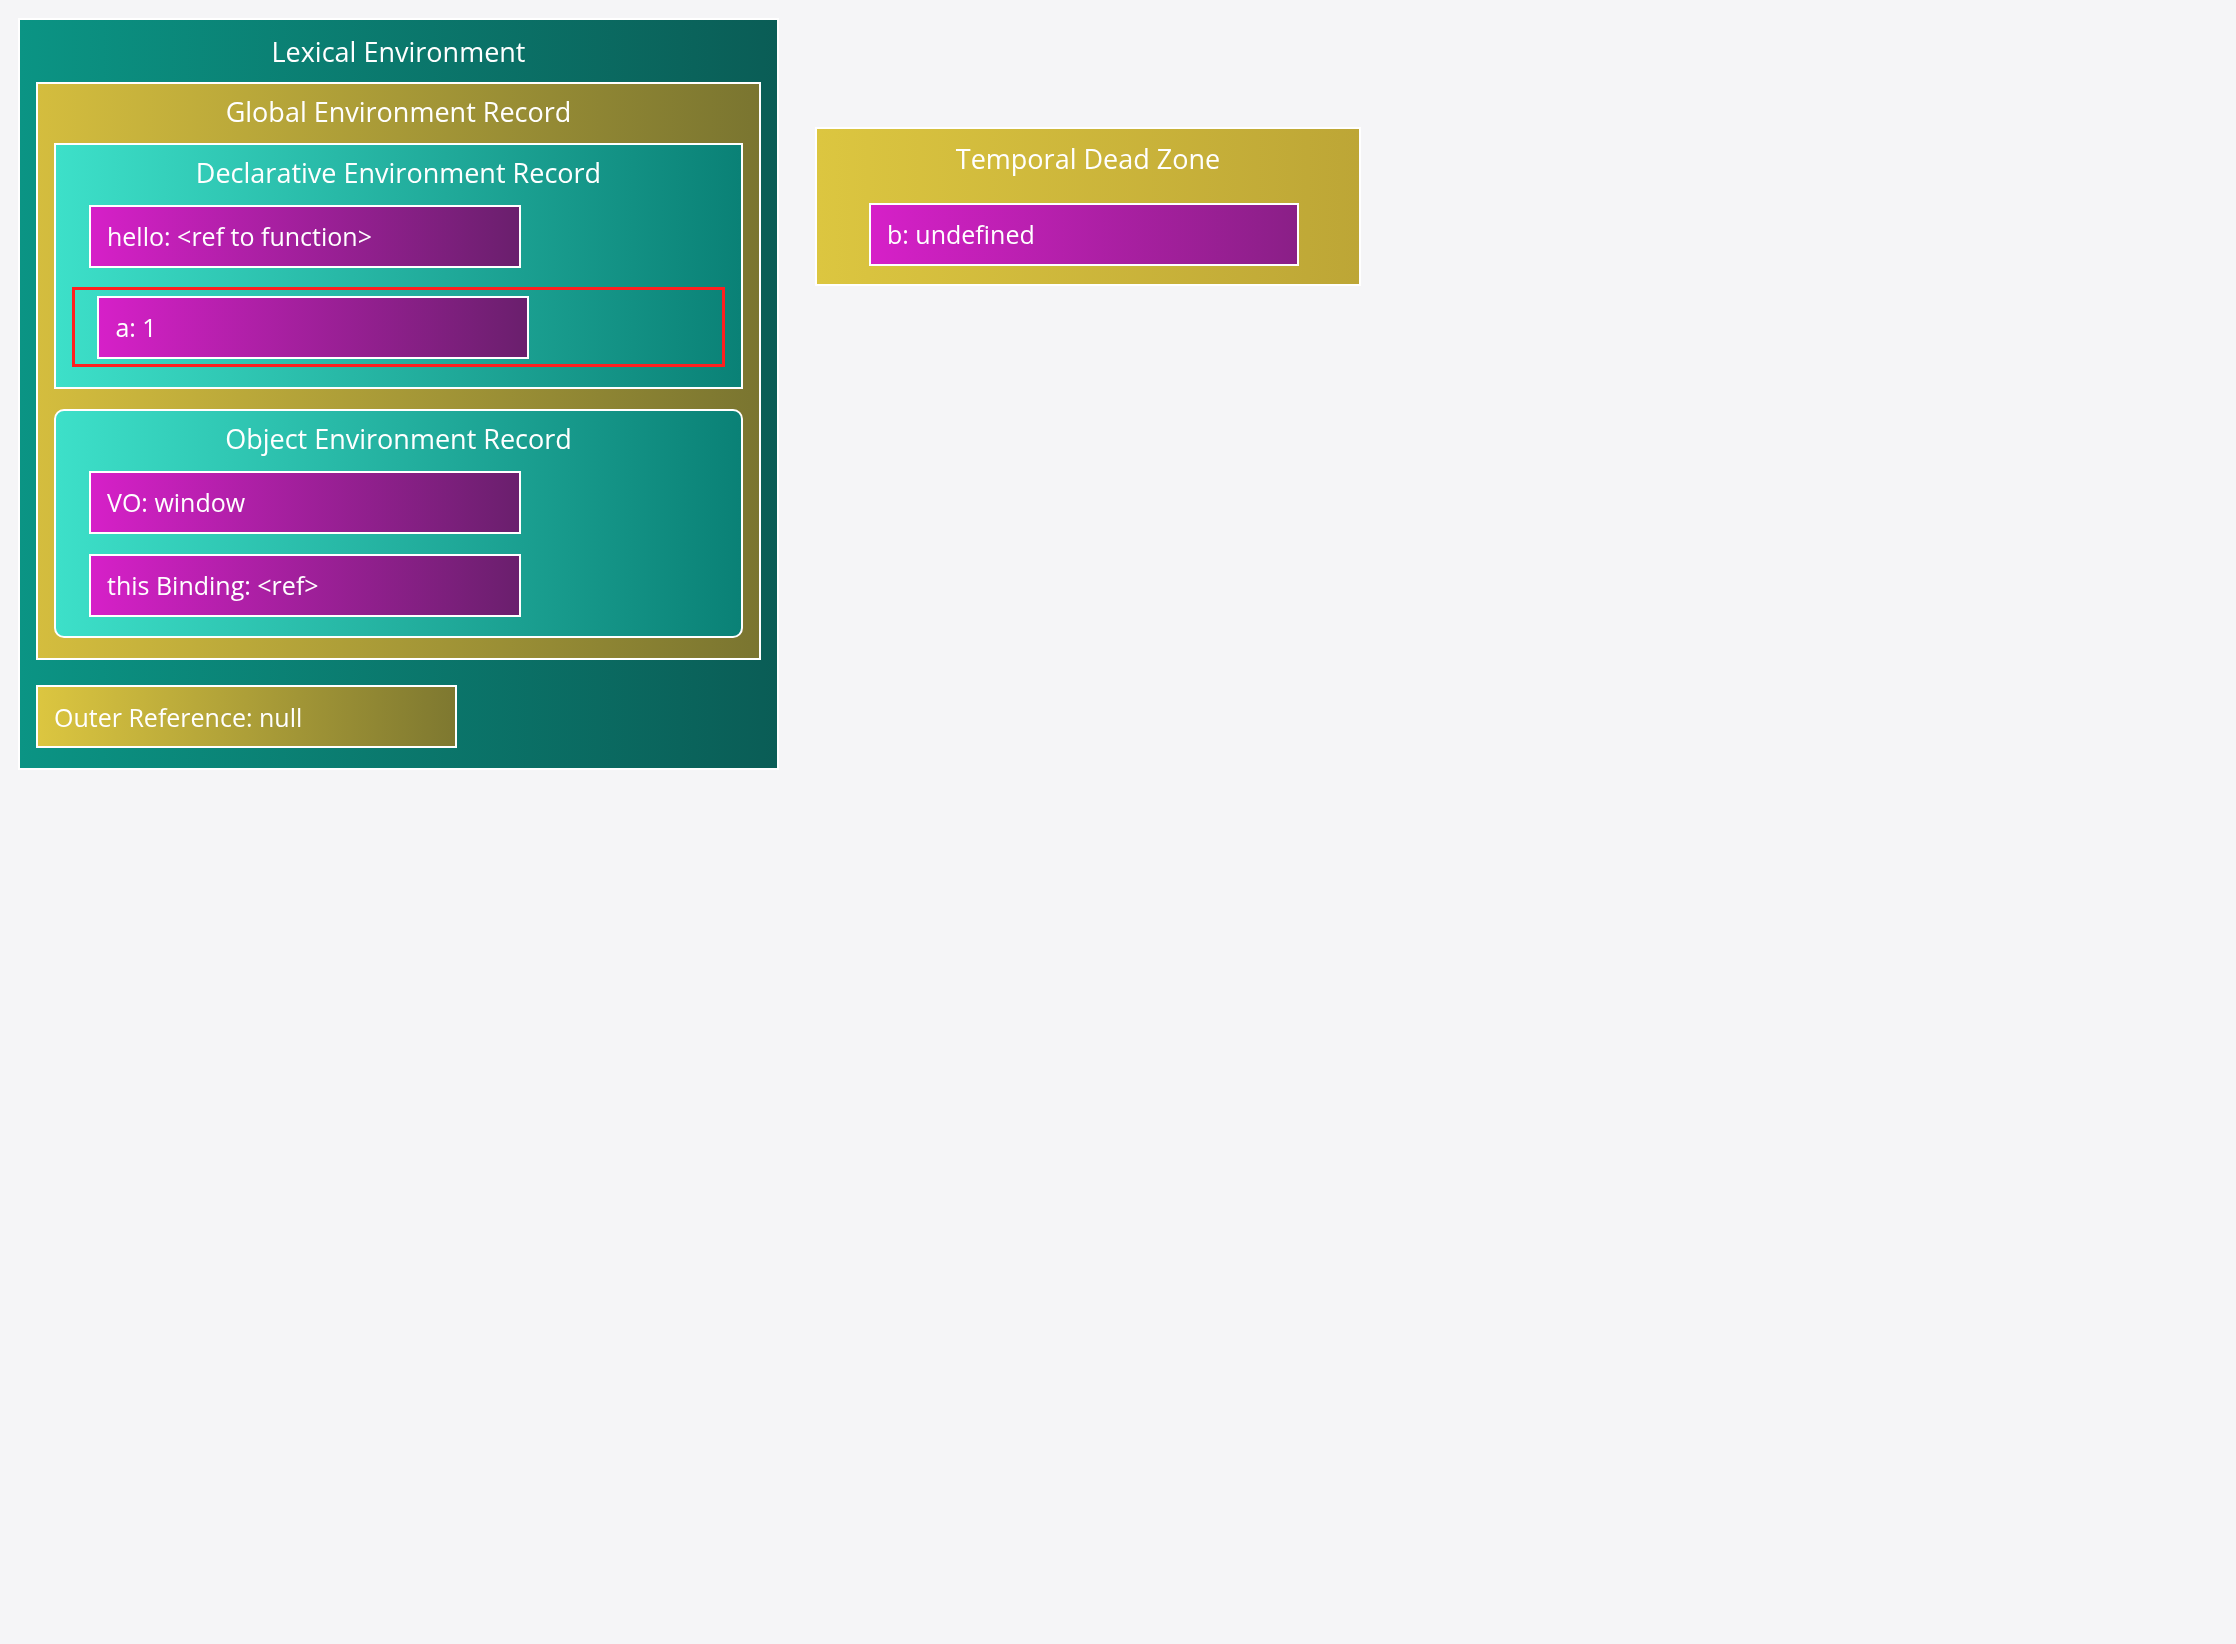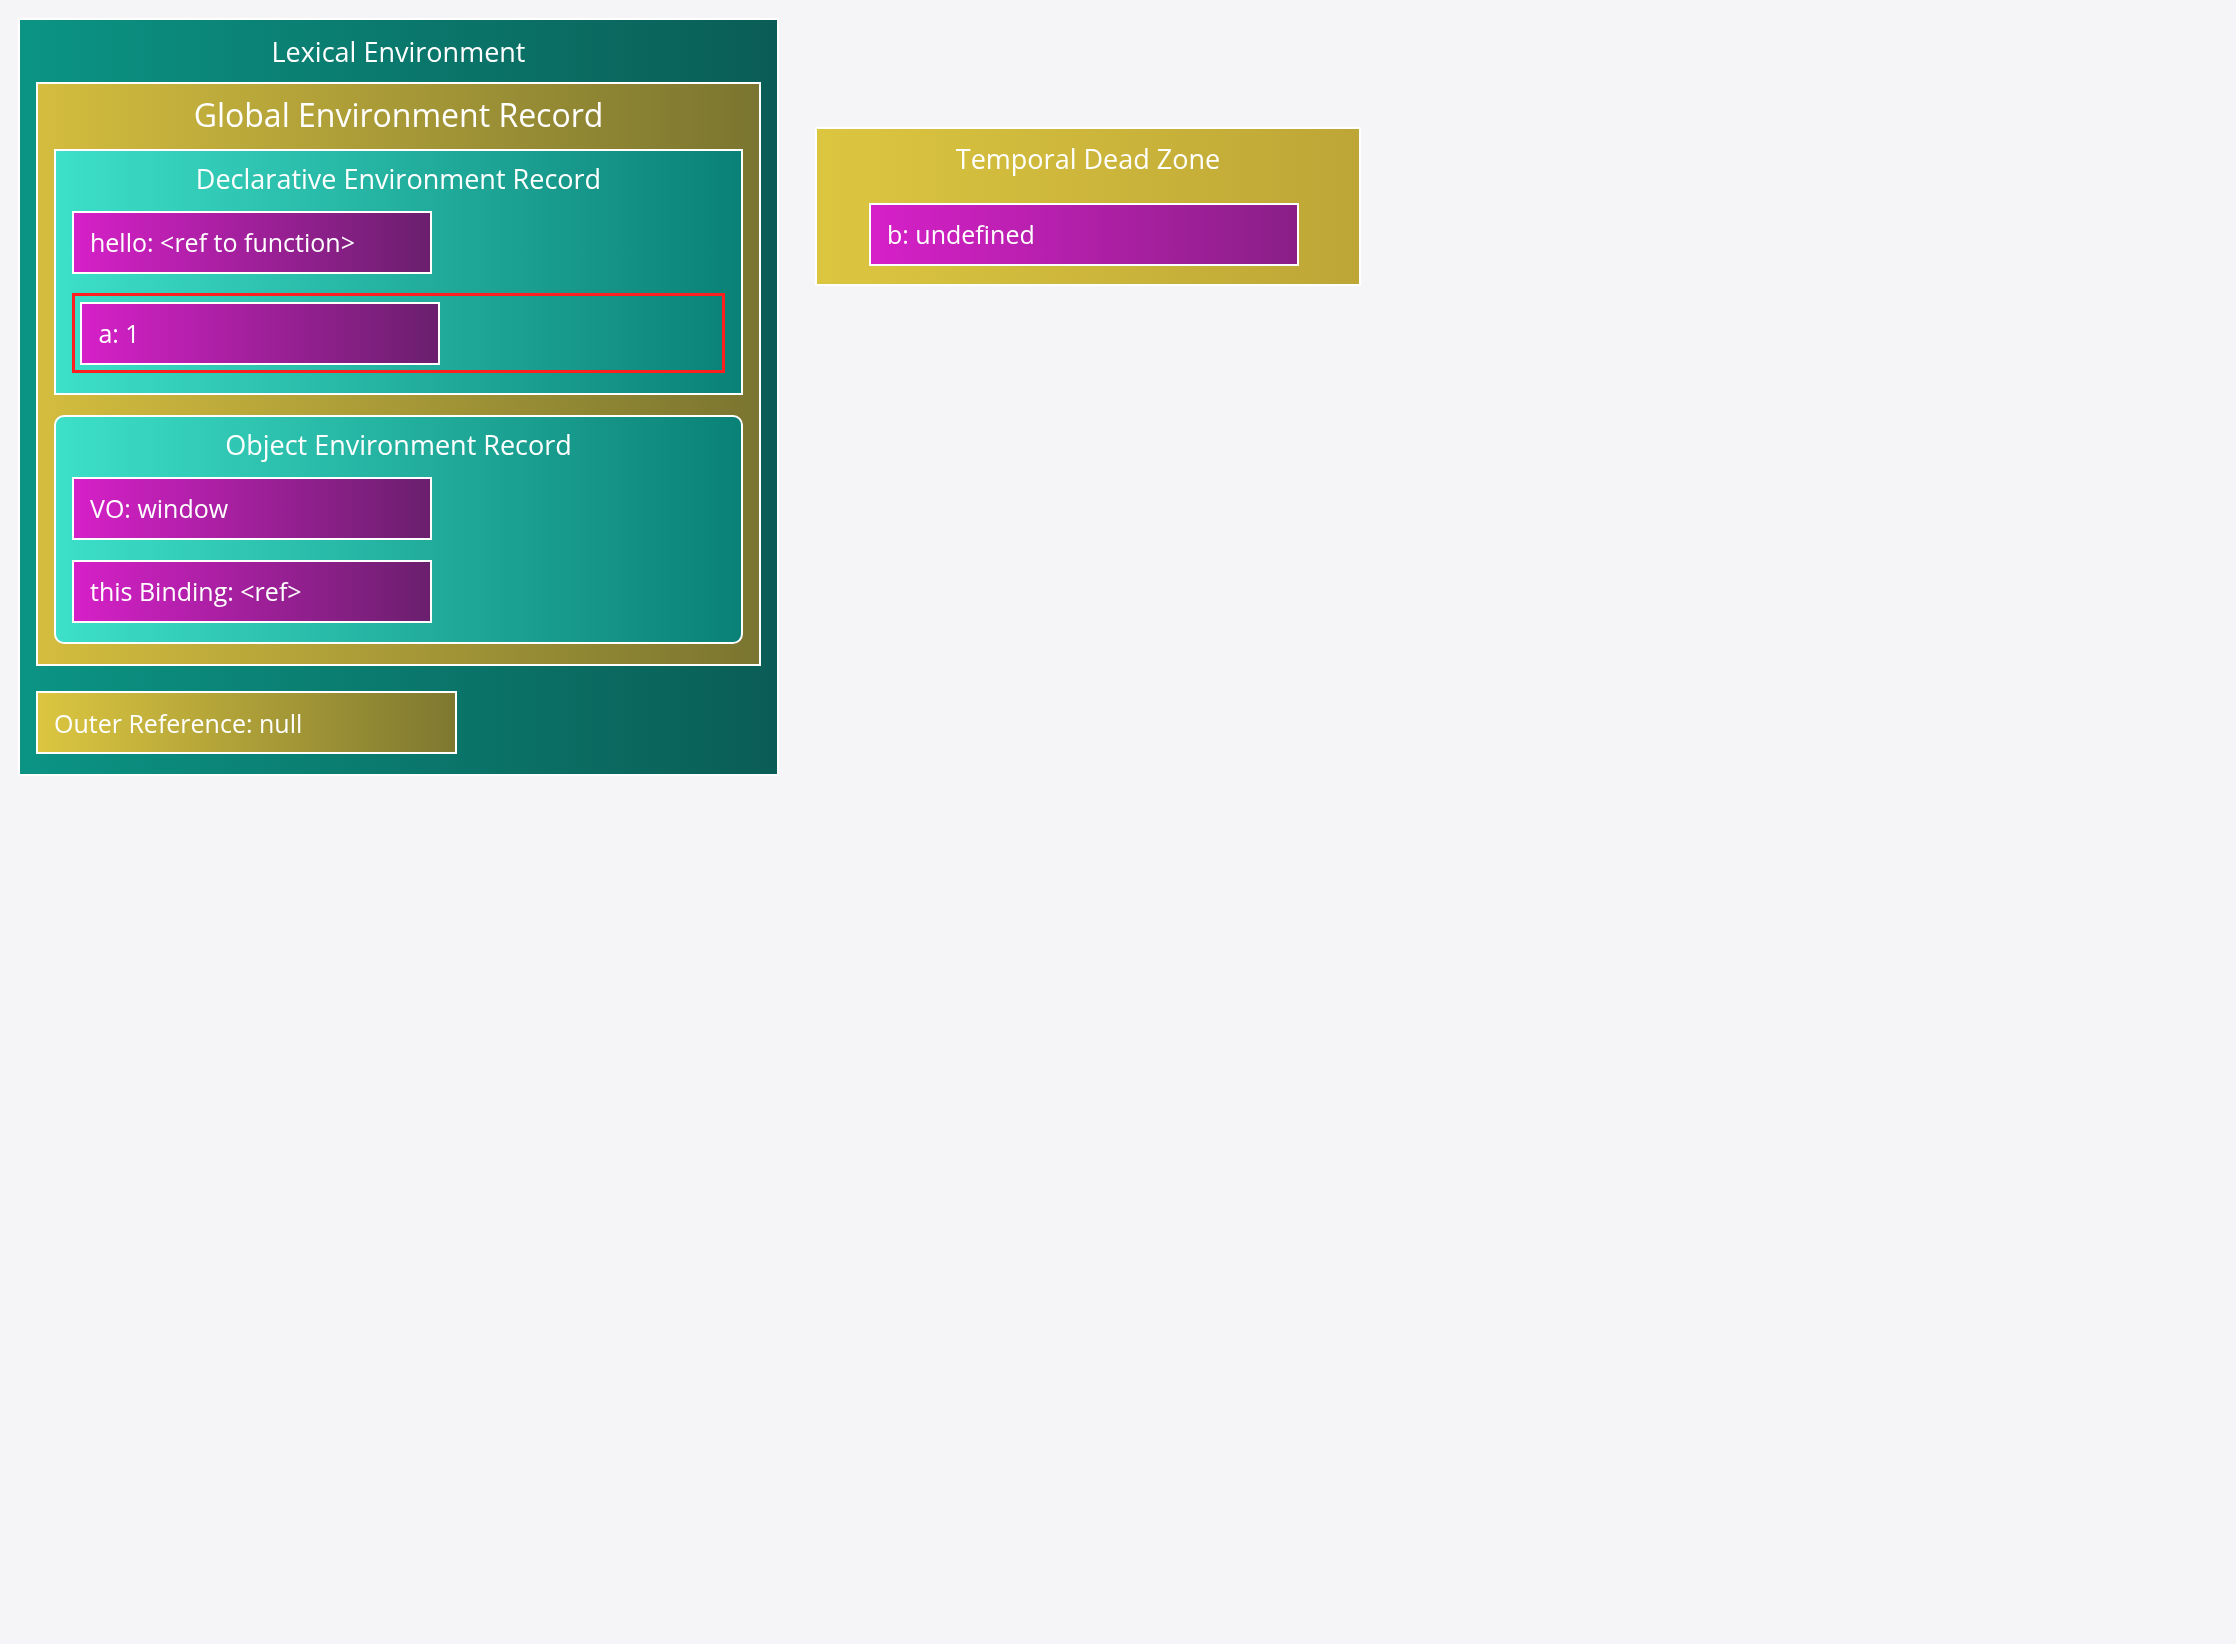--- a/index.html
+++ b/index.html
@@ -33,21 +33,21 @@
     }
     
     .global-env-record {
       background: linear-gradient(to right, #d4bd3e, #7a7530);
       border: 2.7px solid #ffffff;
       padding: 9px 16px 19.7px 16px;
     }
     
     .global-env-title {
       color: #ffffff;
-      font-size: 32px;
+      font-size: 27px;
       text-align: center;
       font-weight: 400;
       margin-bottom: 12.5px;
     }
     
     .env-record {
       background: linear-gradient(to right, #3de0c9, #0a8176);
       border: 2.7px solid #ffffff;
       padding: 9px 16px 19.7px 16px;
       margin-bottom: 19.7px;
@@ -79,21 +79,22 @@
       padding: 5.4px;
     }
     
     .binding {
       background: linear-gradient(to right, #d620c8, #6a1f6d);
       border: 2.7px solid #ffffff;
       padding: 12.5px 16px;
       color: #ffffff;
       font-size: 25px;
       font-weight: 400;
-      width: 360px;
+      width: 432px;
+      margin-left: 17px;
     }
     
     .outer-ref {
       background: linear-gradient(to right, #dcc640, #7e7830);
       border: 2.7px solid #ffffff;
       padding: 12.5px 16px;
       color: #ffffff;
       font-size: 25px;
       font-weight: 400;
       width: 421px;

